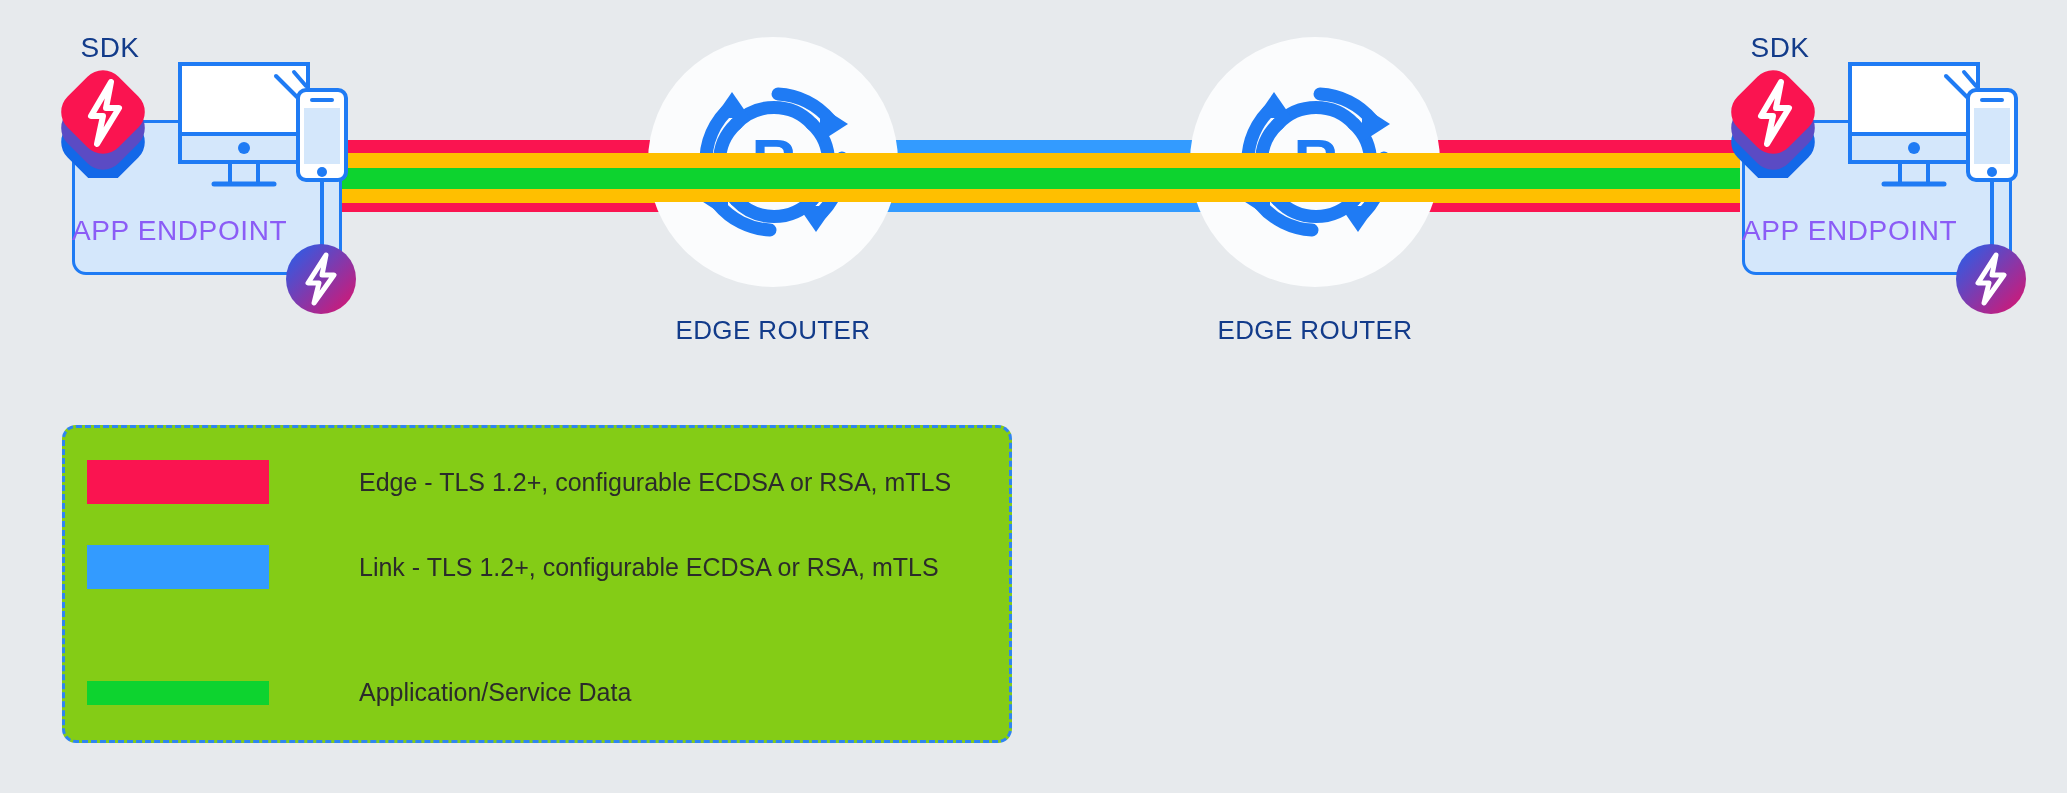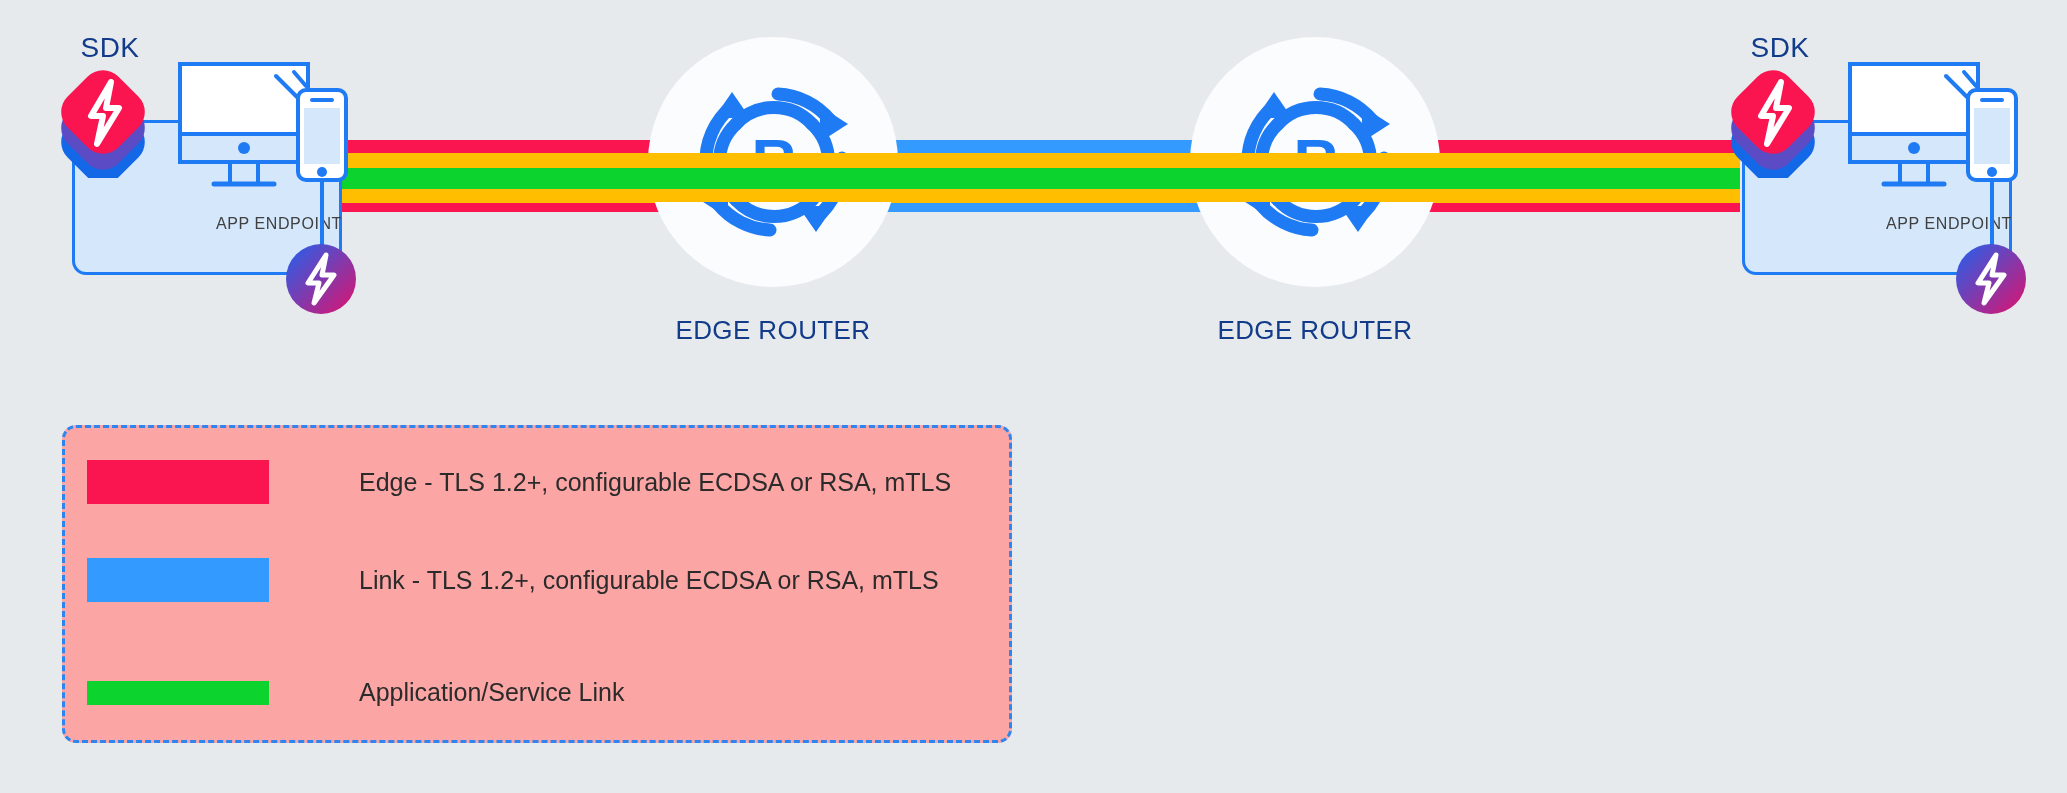--- a/index.html
+++ b/index.html
@@ -41,43 +41,43 @@
   
   .endpoint-box {
     position: absolute;
     background: #d4e7fb;
     border: 3px solid #1f7bf4;
     border-radius: 14px;
     box-sizing: border-box;
   }
   .endpoint-label {
     position: absolute;
-    color: #404040;
-    font-size: 16px;
+    color: #8b5cf6;
+    font-size: 28px;
     letter-spacing: .6px;
     white-space: nowrap;
-    text-align: right;
+    text-align: left;
   }
   .sdk-label {
     position: absolute;
     color: #123b8a;
     font-size: 28px;
     letter-spacing: .4px;
     white-space: nowrap;
     text-align: center;
   }
   .device-svg { position: absolute; }
   .sdk-svg { position: absolute; }
   .badge-svg { position: absolute; }
   .connector { position: absolute; background: #1f7bf4; }
 
   
   .legend {
     position: absolute;
-    background: #fca5a5;
+    background: #84cc16;
     border: 3px dashed #2f85f0;
     border-radius: 14px;
     box-sizing: border-box;
   }
   .legend-row {
     position: absolute;
     display: flex;
     align-items: center;
     left: 22px;
   }
@@ -282,25 +282,25 @@
     <path d="M 41 12 L 23 40 L 34 40 L 29 60 L 49 32 L 37 32 Z" fill="none" stroke="#ffffff" stroke-width="5" stroke-linejoin="round"></path>
   </svg>
 
   <div class="legend" style="left:62px; top:425px; width:950px; height:318px;">
 
     <div class="legend-row" style="top:32px;">
       <div class="legend-swatch" style="background:#FA1450;"></div>
       <div class="legend-text">Edge - TLS 1.2+, configurable ECDSA or RSA, mTLS</div>
     </div>
 
-    <div class="legend-row" style="top:130px;">
+    <div class="legend-row" style="top:117px;">
       <div class="legend-swatch" style="background:#339BFF;"></div>
       <div class="legend-text">Link - TLS 1.2+, configurable ECDSA or RSA, mTLS</div>
     </div>
 
 
     <div class="legend-row" style="top:250px;">
       <div class="legend-swatch" style="background:#0DD32F; height:24px;"></div>
-      <div class="legend-text">Application/Service Link</div>
+      <div class="legend-text">Application/Service Data</div>
     </div>
   </div>
 
 </div>
 
 </body></html>

